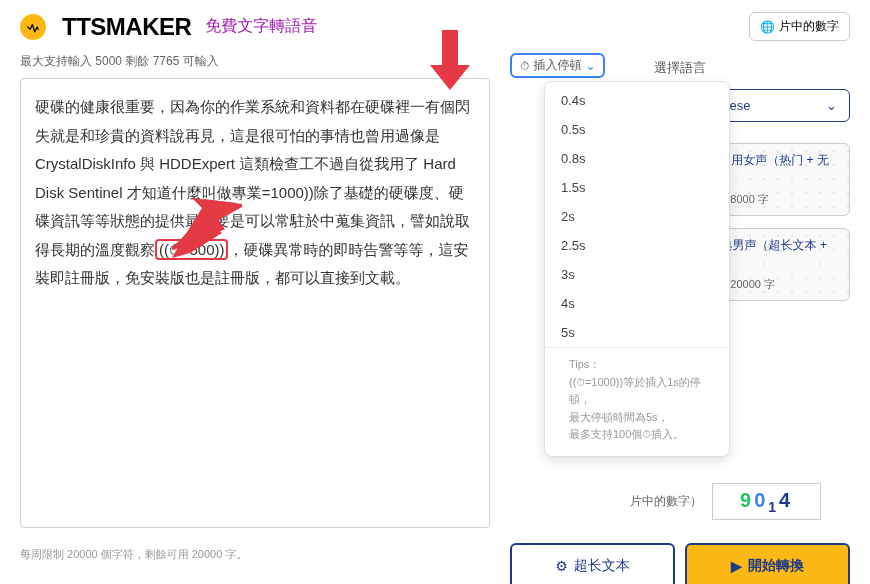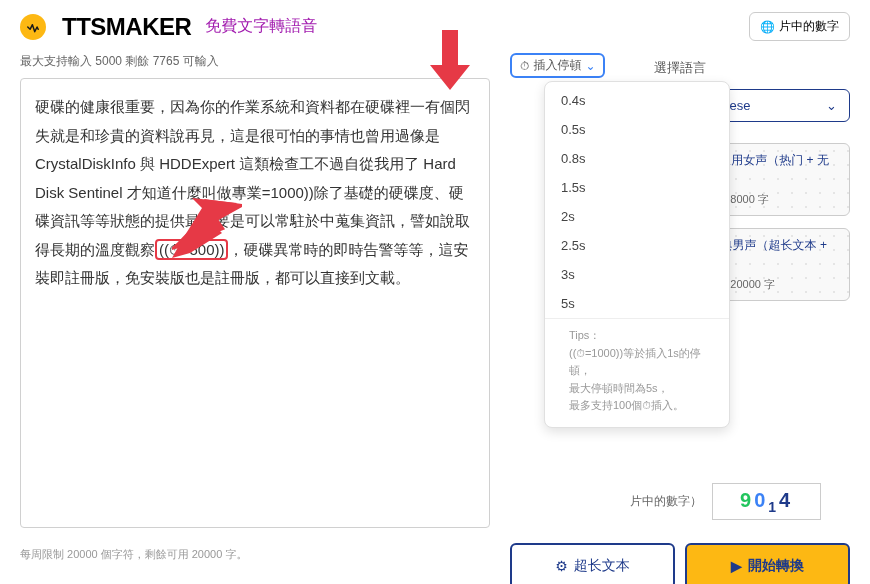--- a/index.html
+++ b/index.html
@@ -87,20 +87,21 @@
 
     <div class="dropdown">
       <div id="dd-items">
           <div class="dropdown-item">0.4s</div>
           <div class="dropdown-item">0.5s</div>
           <div class="dropdown-item">0.8s</div>
           <div class="dropdown-item">1.5s</div>
           <div class="dropdown-item">2s</div>
           <div class="dropdown-item">2.5s</div>
           <div class="dropdown-item">3s</div>
+          <div class="dropdown-item">4s</div>
           <div class="dropdown-item">5s</div>
         </div>
       <div class="dropdown-tips">
         <div>Tips：</div>
         <div>((⏱=1000))等於插入1s的停頓，</div>
         <div>最大停頓時間為5s，</div>
         <div>最多支持100個⏱插入。</div>
       </div>
     </div>
 

